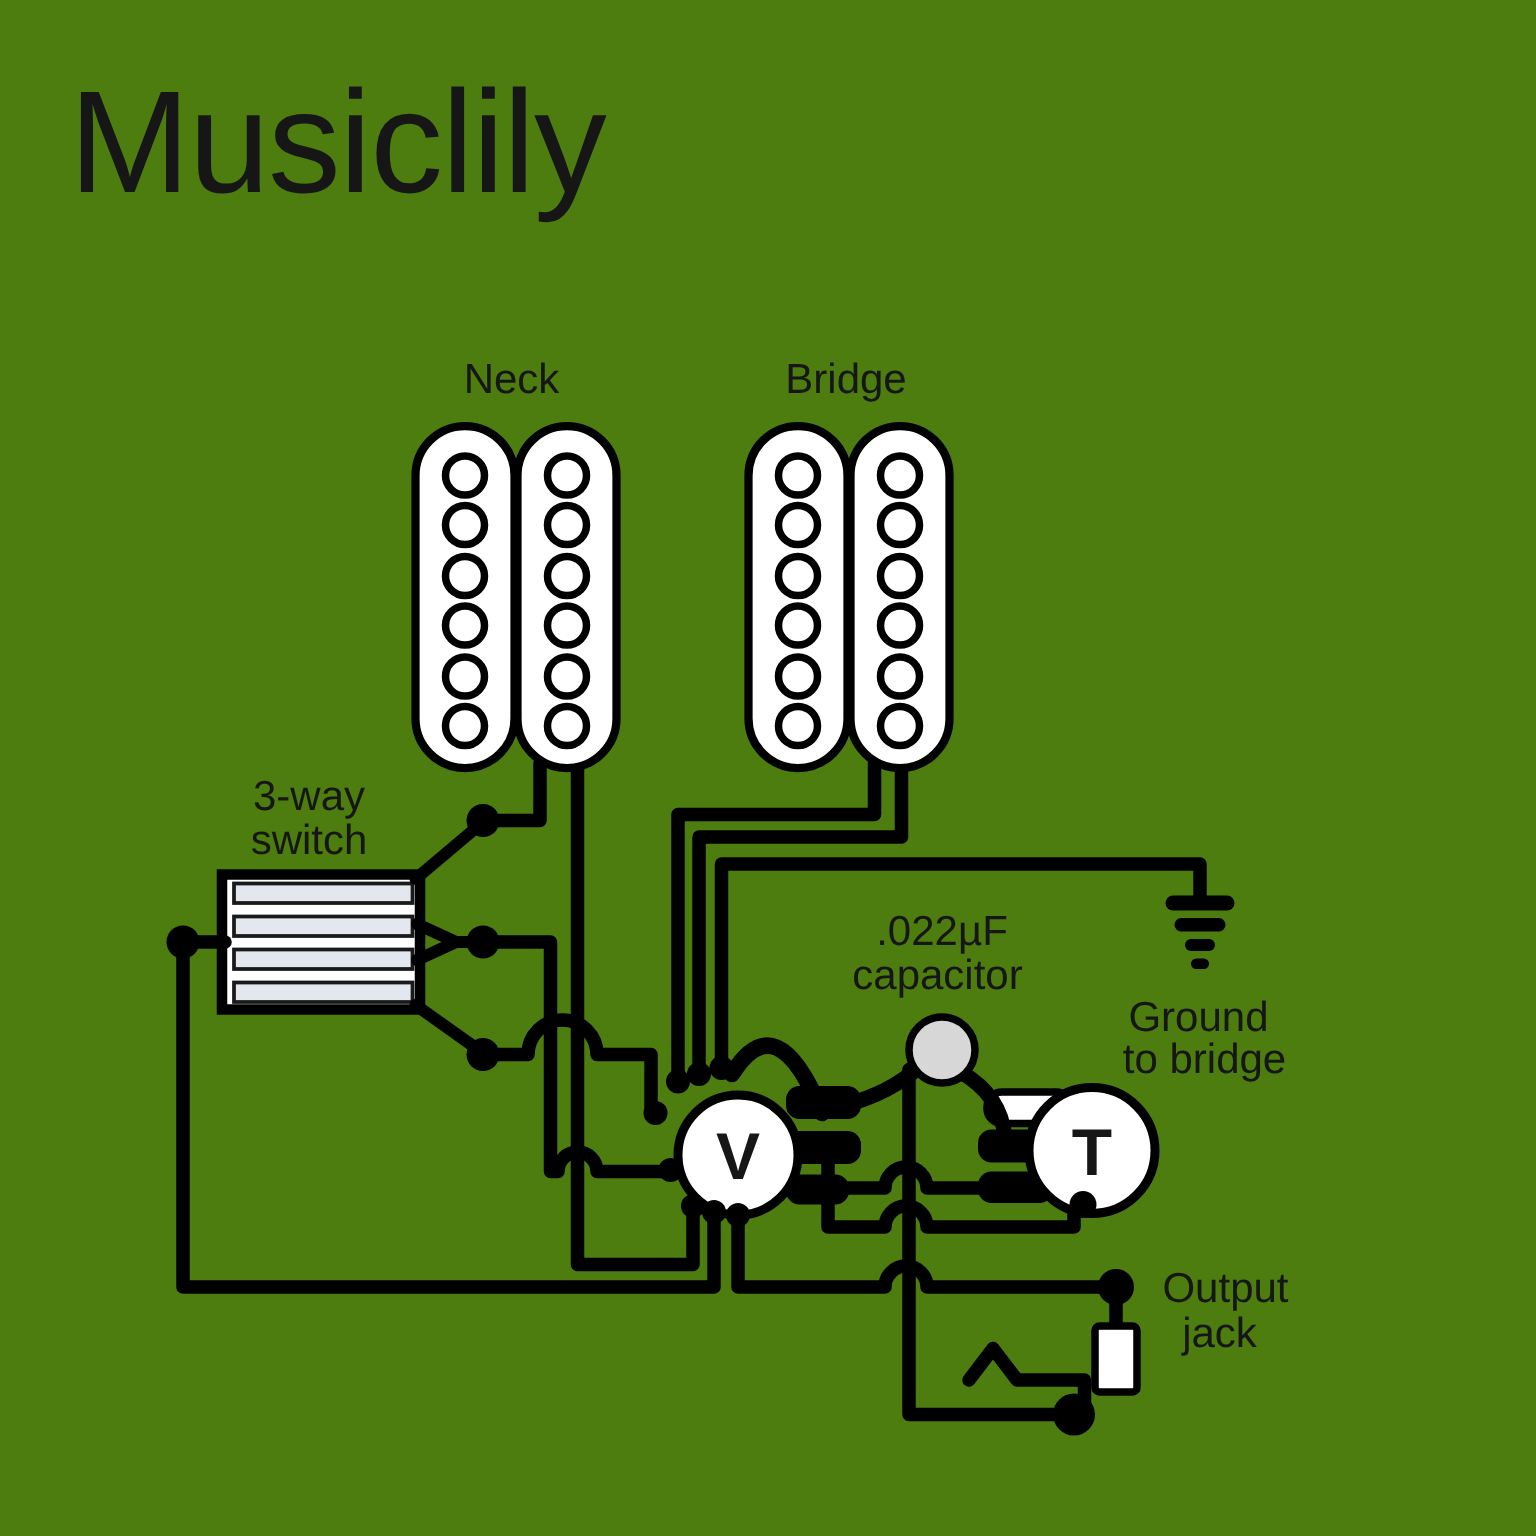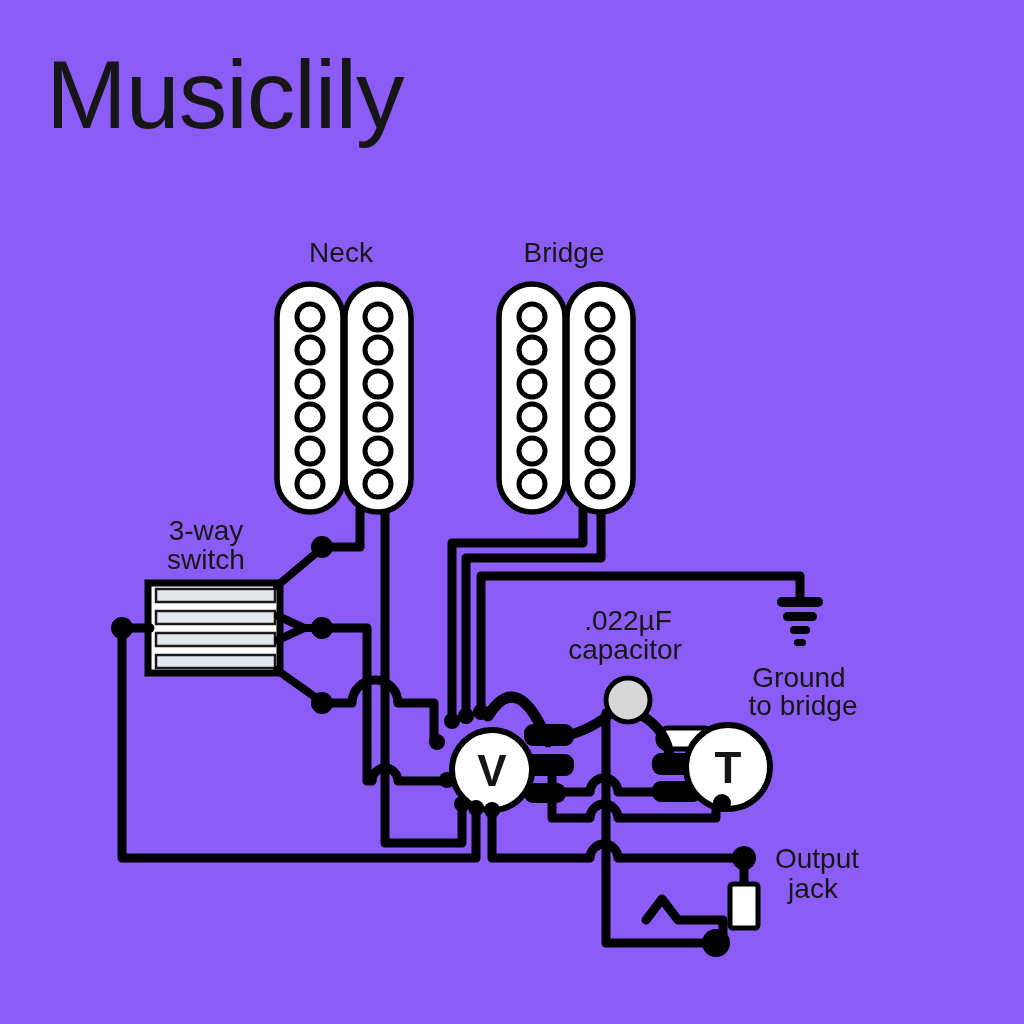--- a/index.html
+++ b/index.html
@@ -1,16 +1,16 @@
 <!DOCTYPE html>
 <html><head>
 <meta charset="utf-8">
 <style>
   html,body{margin:0;padding:0;background:#ffffff;}
-  .stage{position:relative;width:1024px;height:1024px;background:#8b5cf6;overflow:hidden;}
+  .stage{position:relative;width:1024px;height:1024px;background:#4d7c0f;overflow:hidden;}
   svg{display:block;}
   text{font-family:"Liberation Sans","DejaVu Sans",sans-serif;fill:#161616;}
   .brand{font-size:97px;letter-spacing:-1px;}
   .lbl{font-size:28px;text-anchor:middle;}
   .pot-letter{font-size:44px;font-weight:bold;text-anchor:middle;}
 </style>
 </head>
 <body>
 
 <div class="stage">

